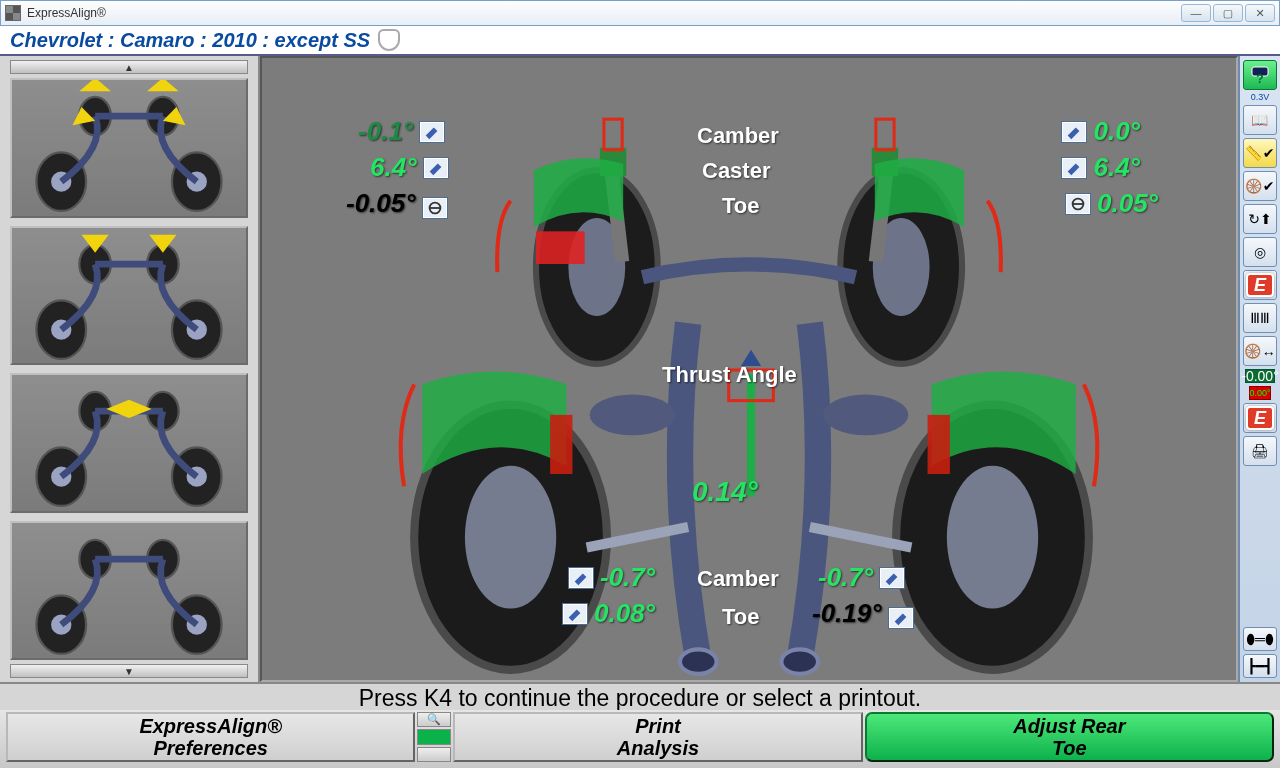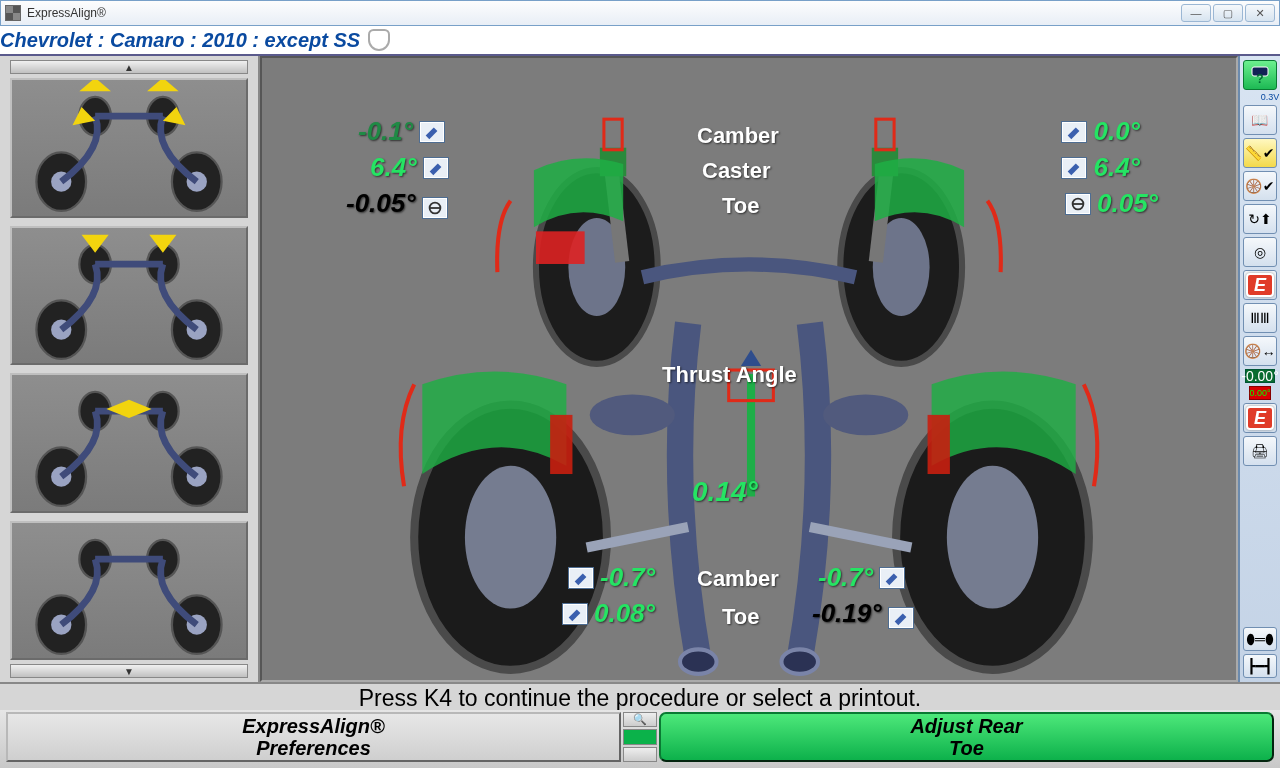--- a/index.html
+++ b/index.html
@@ -39,20 +39,21 @@
     background: linear-gradient(#f5f8fb,#d7e4f0);
     border-radius: 3px;
     font-size: 11px;
     display: flex; align-items: center; justify-content: center;
     color: #555;
   }
   .vehicle-bar {
     height: 30px;
     background: #fff;
     border-bottom: 2px solid #5a5a8c;
+    padding-left: 10px;
     display: flex;
     align-items: center;
     font-size: 20px;
     font-weight: bold;
     font-style: italic;
     color: #0a4aa0;
   }
   .vehicle-bar .tpms {
     width: 22px; height: 22px;
     border: 2px solid #aaa;
@@ -124,21 +125,21 @@
   }
   .tool-btn.highlight { background: linear-gradient(#6cf08e,#1db954); border-color:#0a7a33;}
   .e-badge {
     width:28px;height:24px;
     background:#e03b28;color:#fff;font-style:italic;font-weight:900;
     display:flex;align-items:center;justify-content:center;
     border:2px solid #fff;border-radius:4px;
     font-size:18px;
     box-shadow:0 0 3px rgba(0,0,0,.4);
   }
-  .tool-value { font-size:9px; color:#0a4aa0; text-align:center; line-height:1;padding-left:20px;}
+  .tool-value { font-size:9px; color:#0a4aa0; text-align:center; line-height:1;}
   .tool-mini-red { width:22px;height:14px;background:#d70000;color:#0f0;font-size:9px;display:flex;align-items:center;justify-content:center;border:1px solid #800;}
   .tool-mini-grn { width:30px;height:14px;background:#0a6c30;color:#fff;font-size:14px;display:flex;align-items:center;justify-content:center;border:1px solid #053;}
 
   
   .status-bar {
     height: 28px;
     background: #d6d6d6;
     border-top: 2px solid #888;
     text-align: center;
     font-size: 23px;
@@ -485,17 +486,21 @@
 <div class="button-bar">
   <div class="big-btn">
       <span style="white-space:pre-line">ExpressAlign®
 Preferences</span>
     </div>
   <div class="mini-col">
     <div class="mini-btn">🔍</div>
     <div class="mini-btn green"></div>
     <div class="mini-btn"></div>
   </div>
+  <div class="big-btn">
+      <span style="white-space:pre-line">Print
+Analysis</span>
+    </div>
   <div class="big-btn primary">
       <span style="white-space:pre-line">Adjust Rear
 Toe</span>
     </div>
 </div>
 
 </body></html>

